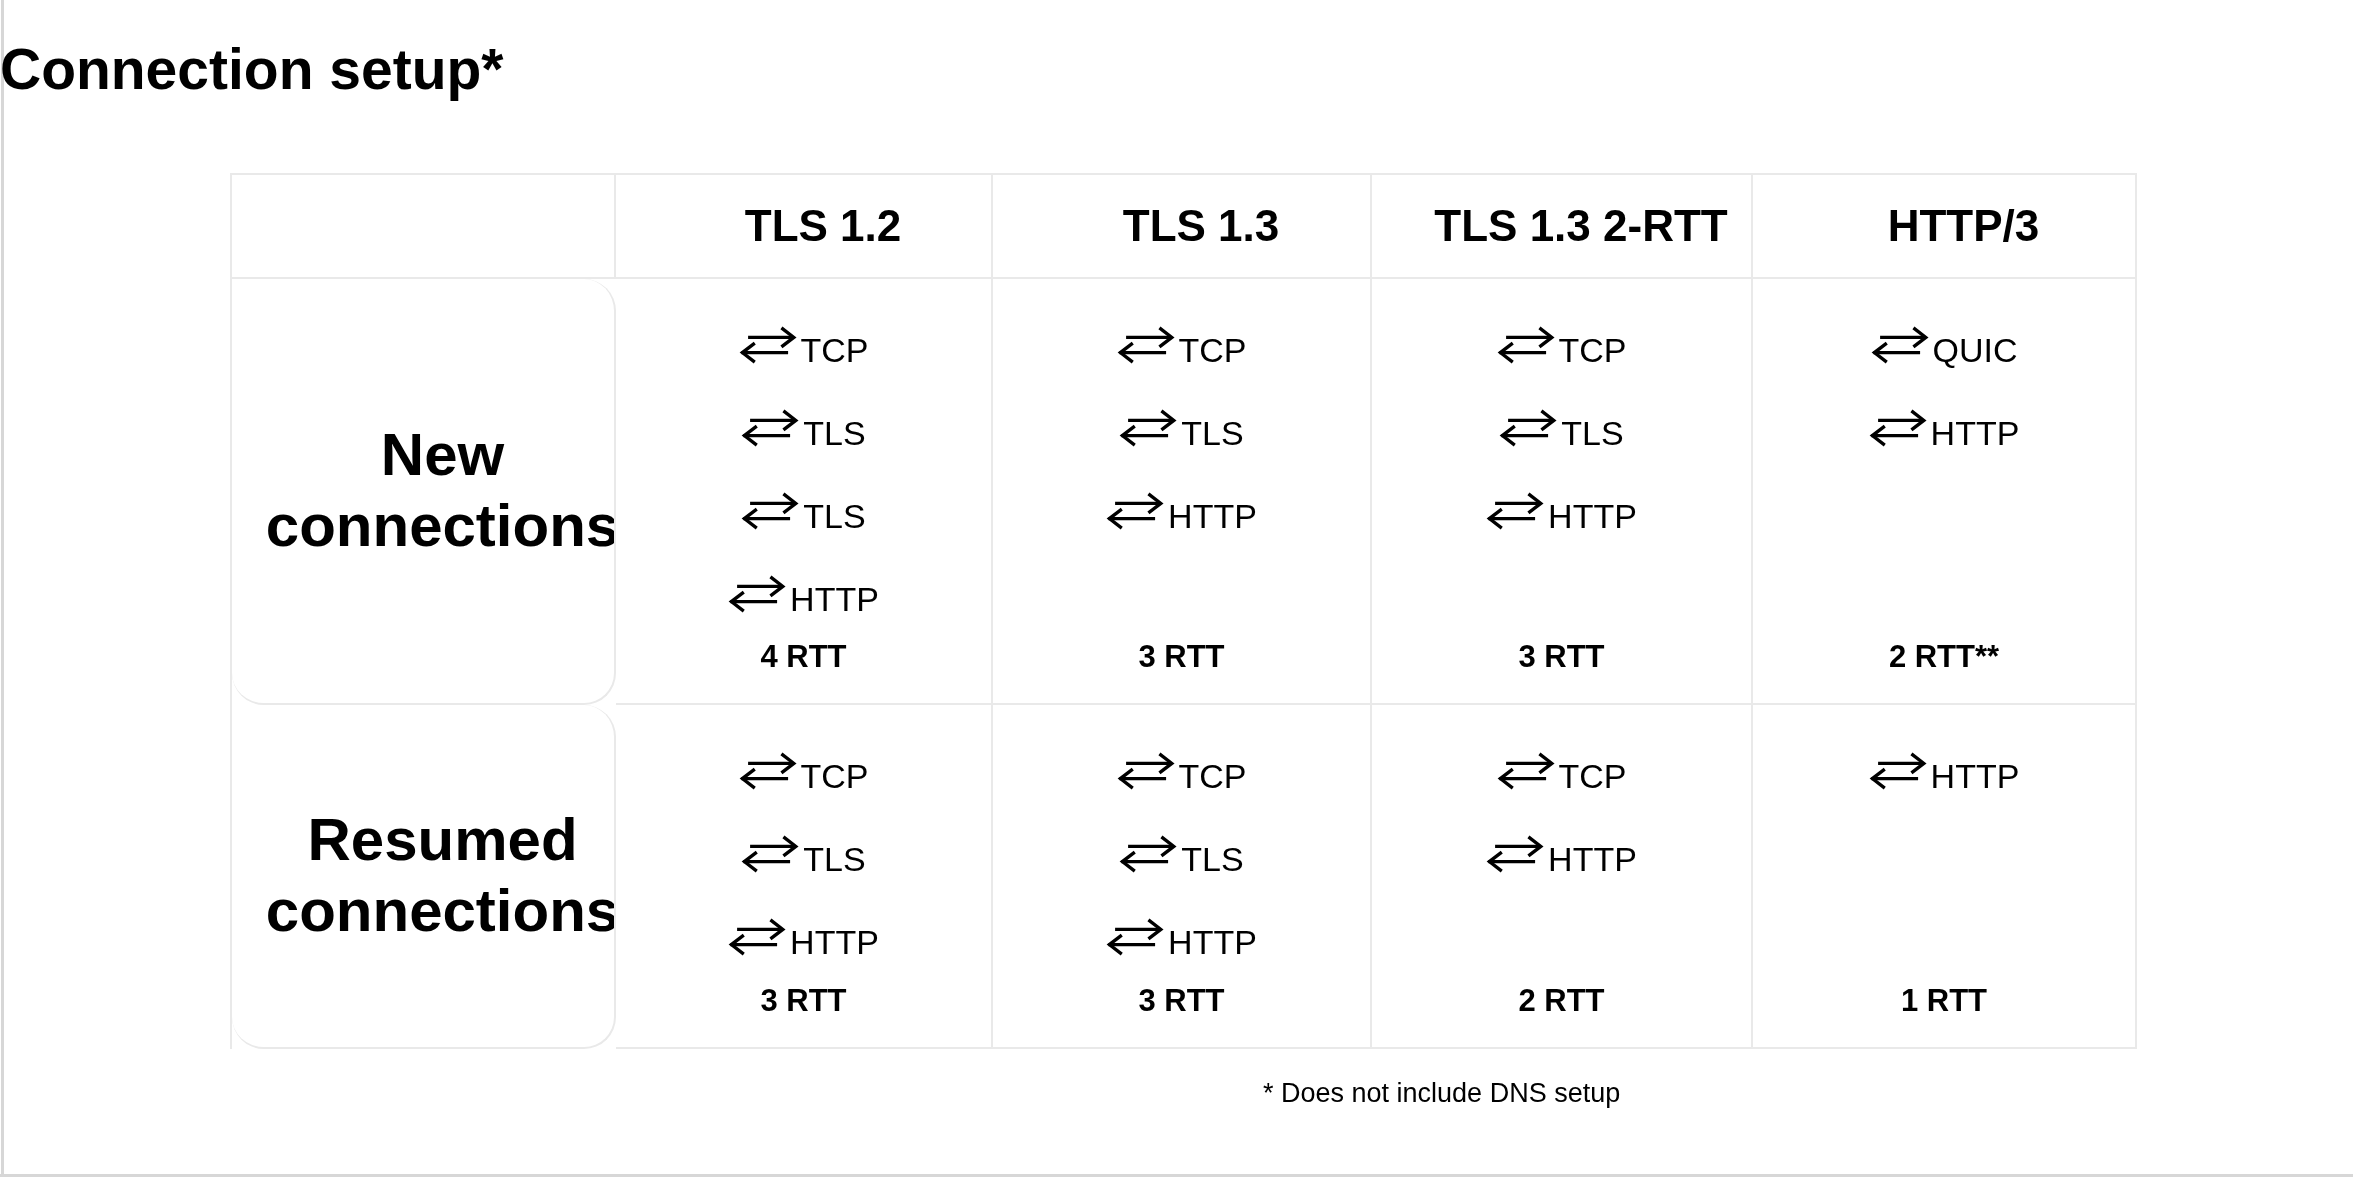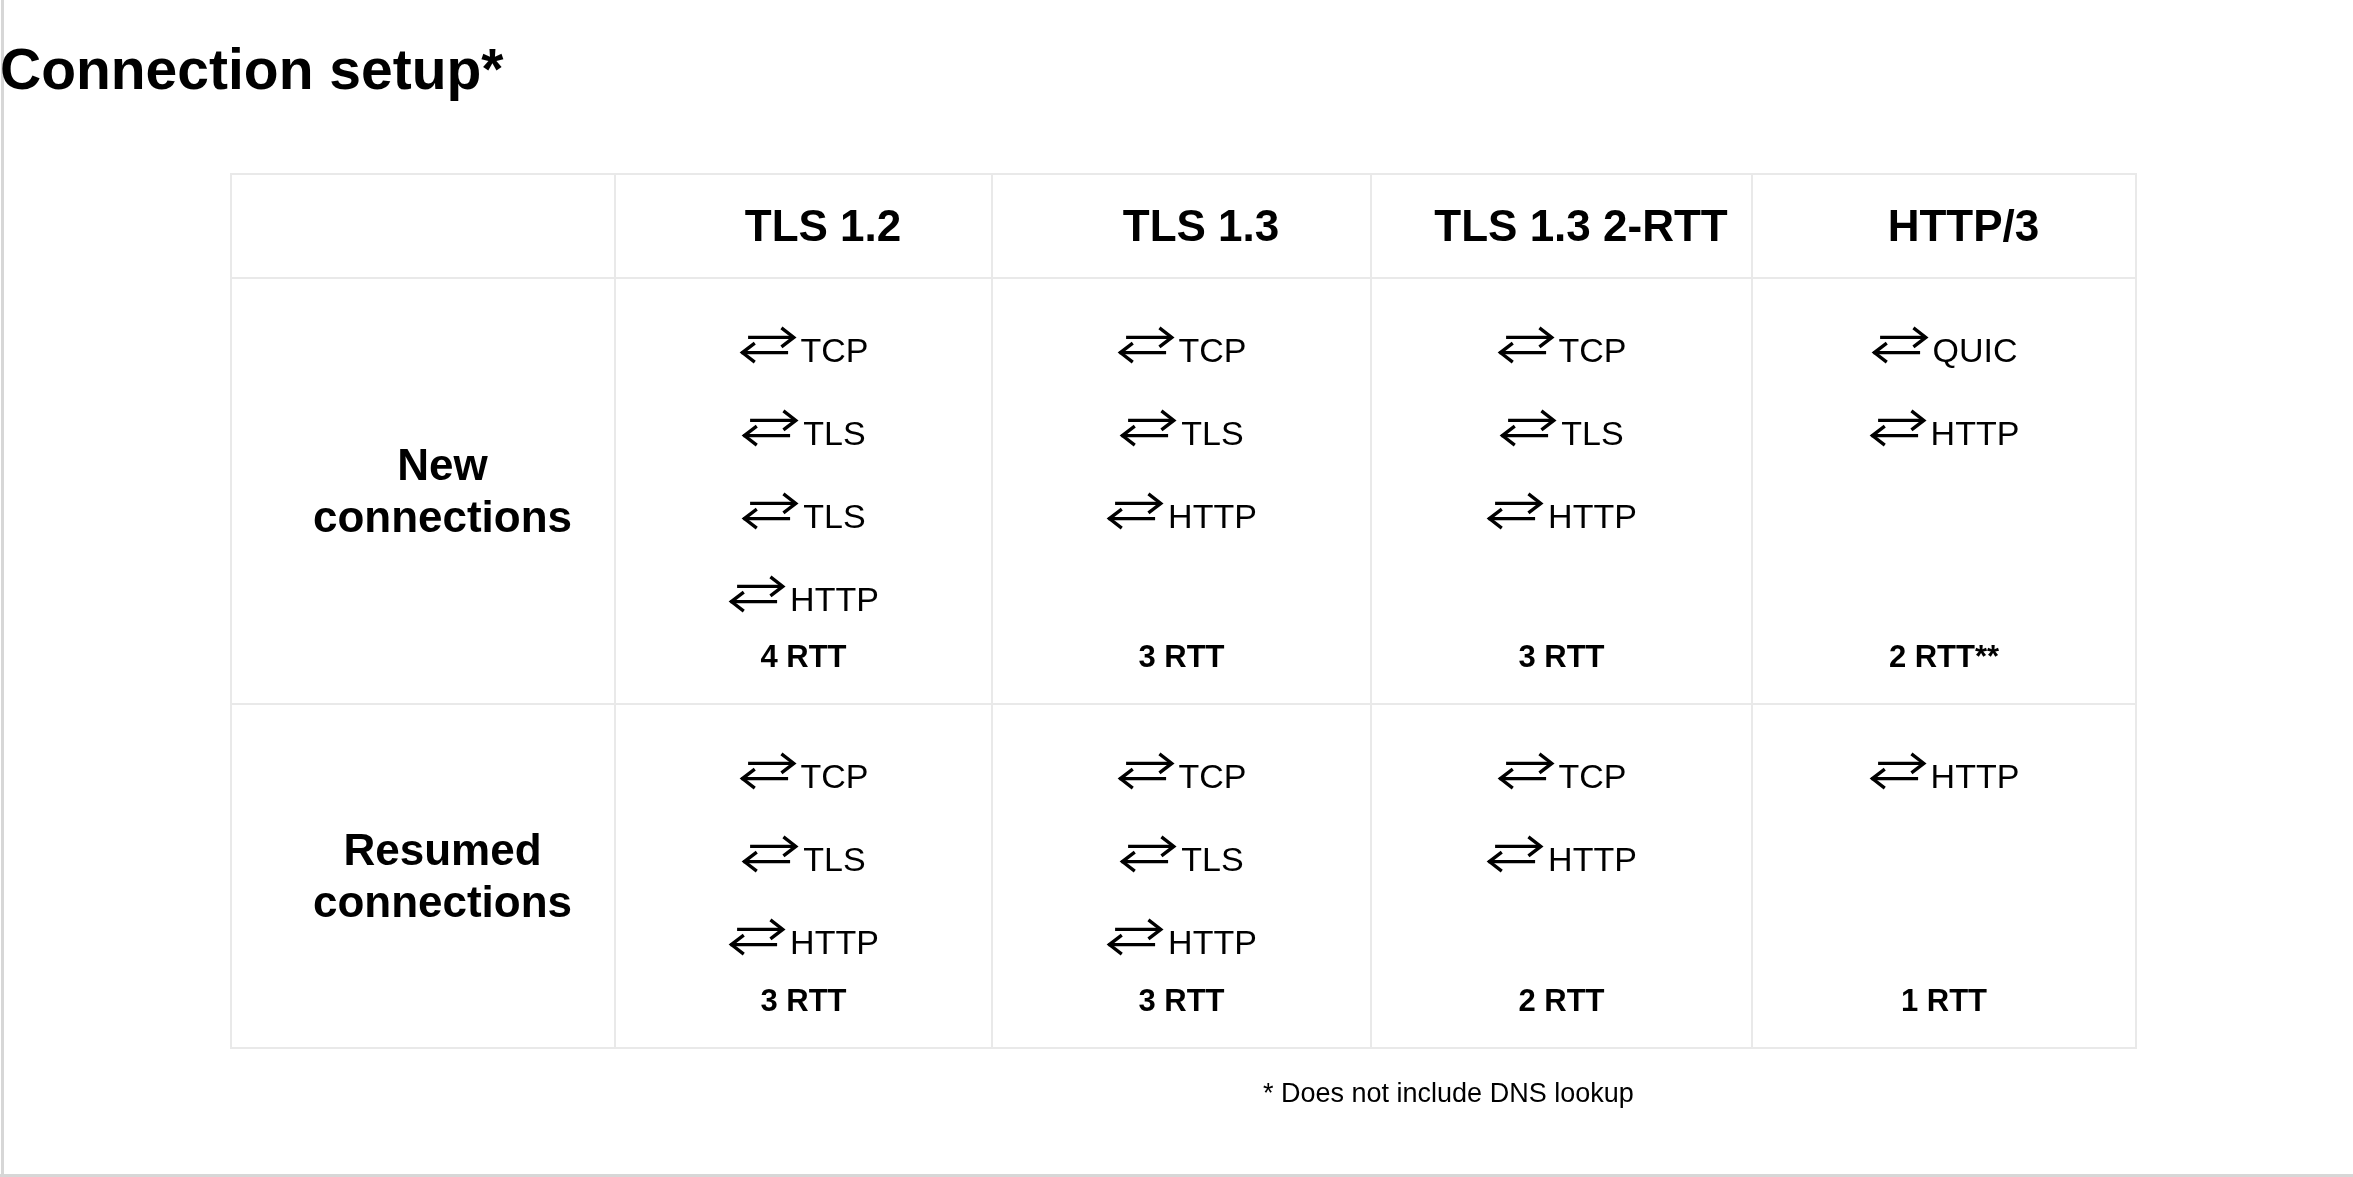--- a/index.html
+++ b/index.html
@@ -65,23 +65,24 @@
     align-items: center;
     justify-content: center;
     font-size: 44px;
     font-weight: bold;
   }
   .row-header-cell {
     display: flex;
     align-items: center;
     justify-content: center;
     text-align: center;
-    font-size: 44px;
+    font-size: 60px;
     font-weight: bold;
     line-height: 1.18;
+    border-radius: 32px;
   }
   .data-cell {
     display: flex;
     flex-direction: column;
     align-items: center;
     justify-content: space-between;
     padding: 46px 0 28px 0;
   }
   .steps {
     display: flex;
@@ -357,15 +358,15 @@
               <path d="M16 19 L3 29 L16 39" fill="none" stroke="#000" stroke-width="3.5"></path>
             </svg>
             <span>HTTP</span>
           </div>
         </div>
         <div class="rtt">1 RTT</div>
       </div>
     </div>
 
   <div class="footnotes">
-    <div>* Does not include DNS lookup</div>
+    <div>* Does not include DNS setup</div>
   </div>
 </div>
 
 </body></html>

